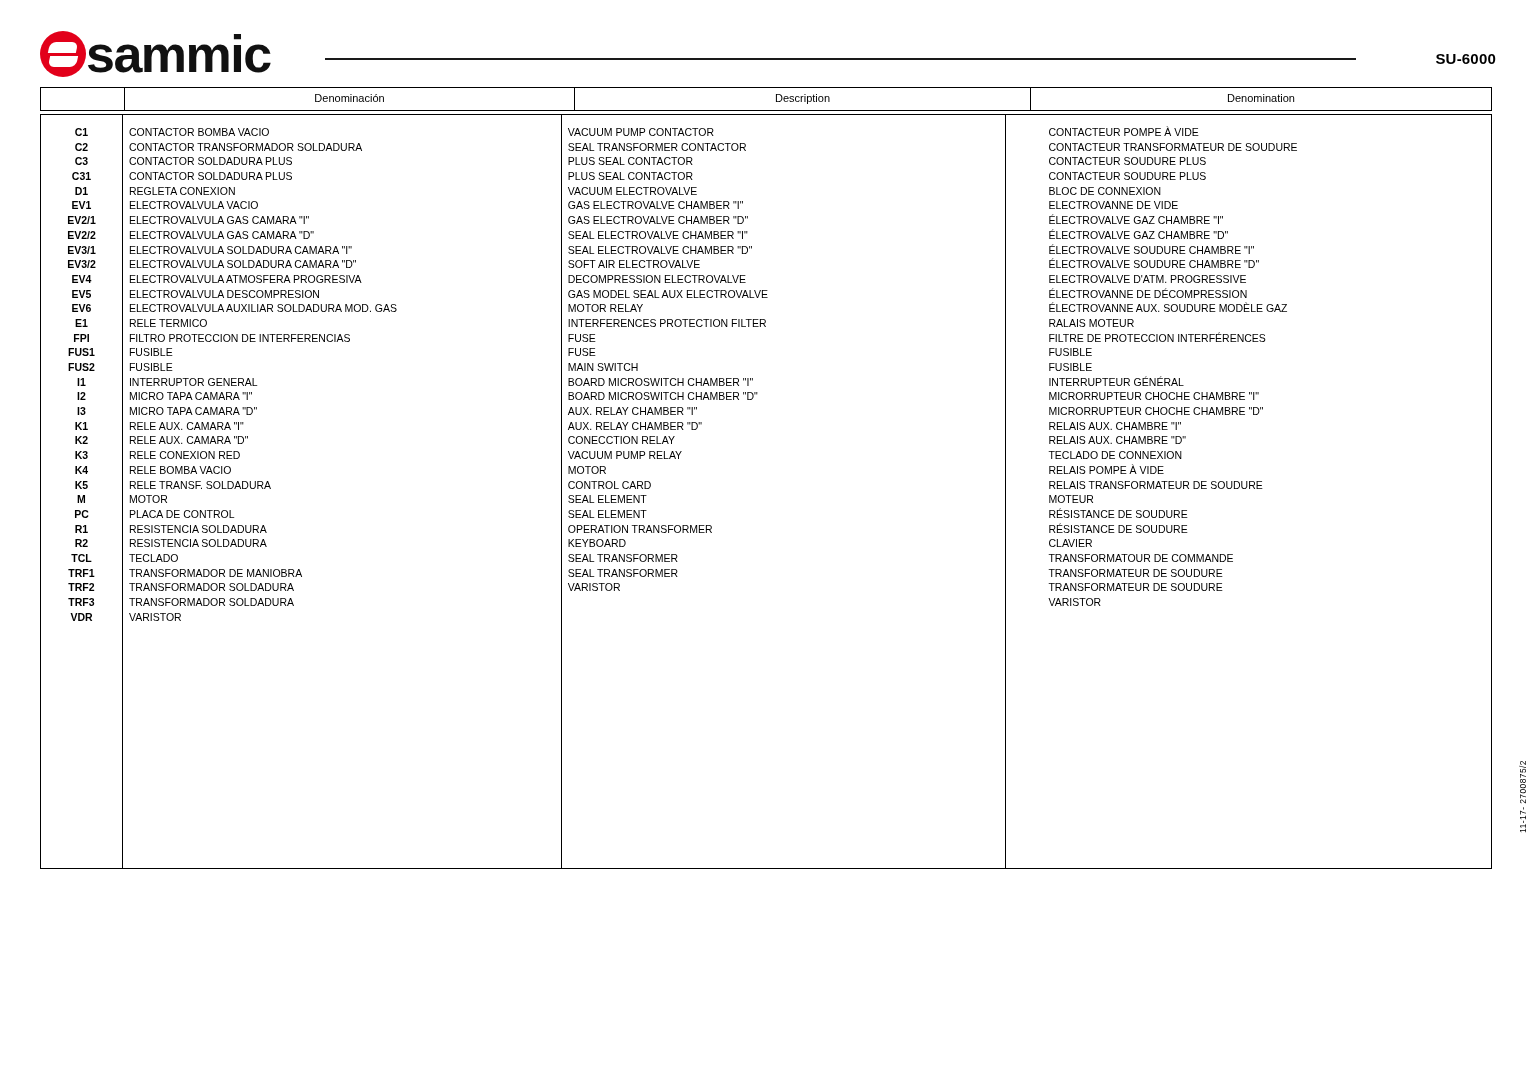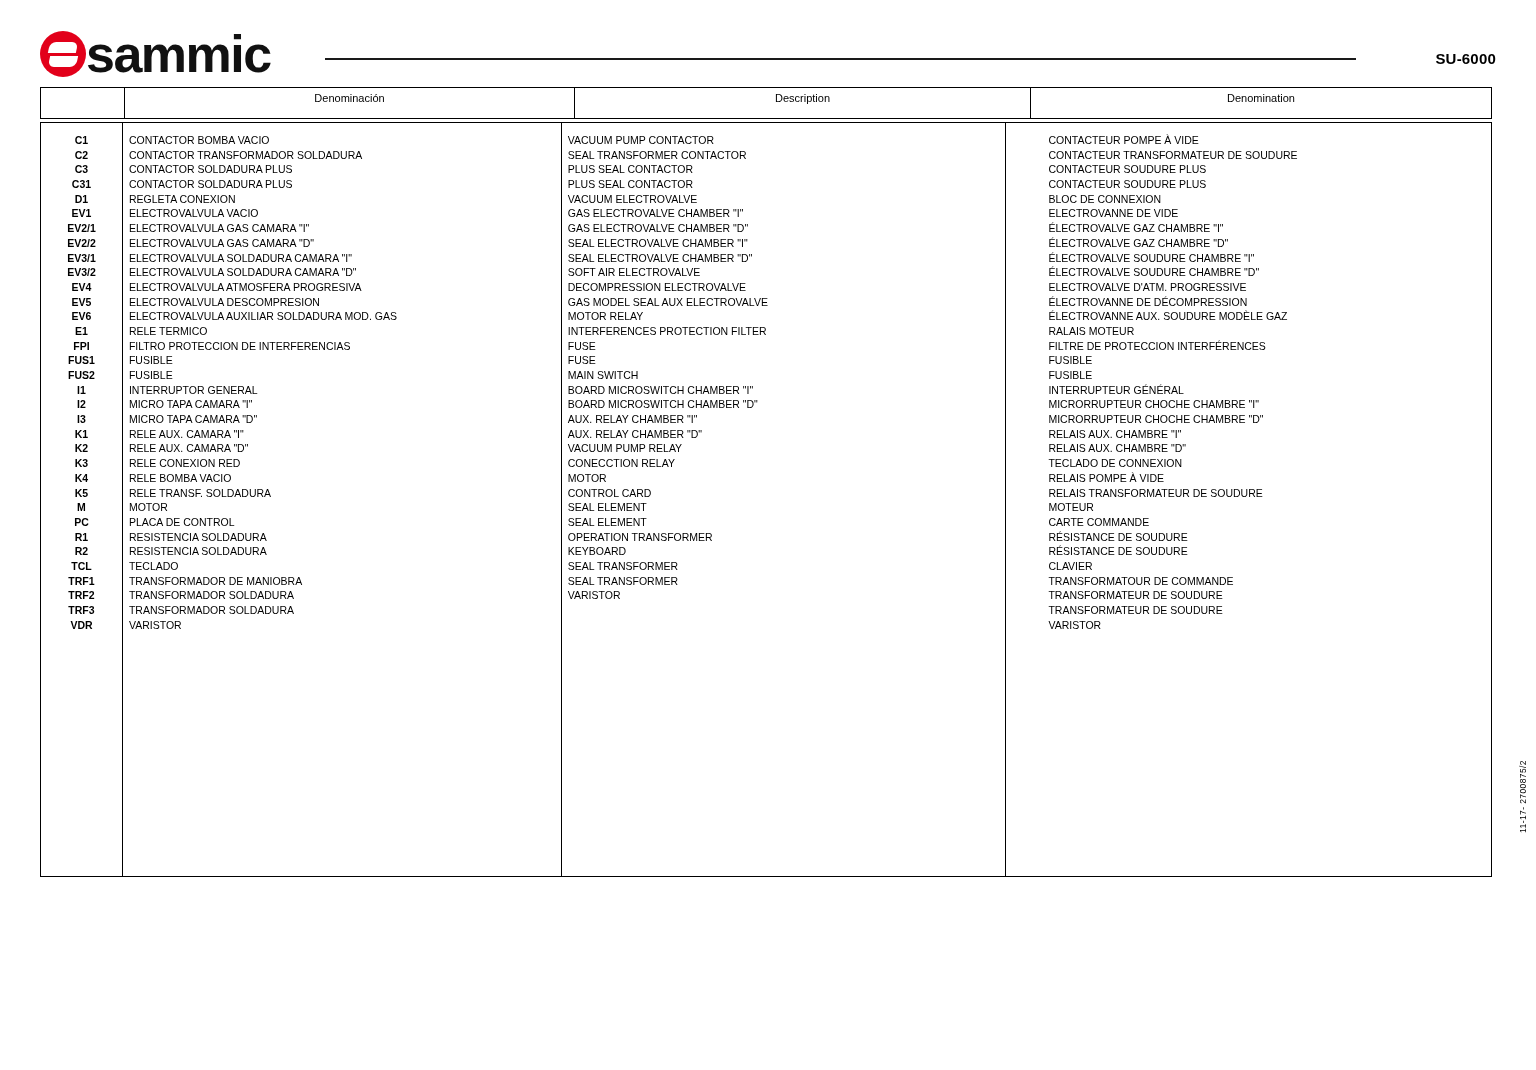--- a/index.html
+++ b/index.html
@@ -96,21 +96,21 @@
   
   .table-outer {
     position: absolute;
     left: 40px;
     top: 87px;
     width: 1452px;
   }
   .head-row {
     display: flex;
     border: 1px solid #000;
-    height: 32px;
+    height: 24px;
     box-sizing: border-box;
   }
   .head-cell {
     font-size: 11px;
     text-align: center;
     line-height: 20px;
     box-sizing: border-box;
     border-right: 1px solid #000;
   }
   .head-cell:last-child { border-right: none; }
@@ -274,22 +274,22 @@
           <div class="cell text-cell">GAS MODEL SEAL AUX ELECTROVALVE</div>
           <div class="cell text-cell">MOTOR RELAY</div>
           <div class="cell text-cell">INTERFERENCES PROTECTION FILTER</div>
           <div class="cell text-cell">FUSE</div>
           <div class="cell text-cell">FUSE</div>
           <div class="cell text-cell">MAIN SWITCH</div>
           <div class="cell text-cell">BOARD MICROSWITCH CHAMBER "I"</div>
           <div class="cell text-cell">BOARD MICROSWITCH CHAMBER "D"</div>
           <div class="cell text-cell">AUX. RELAY CHAMBER "I"</div>
           <div class="cell text-cell">AUX. RELAY CHAMBER "D"</div>
+          <div class="cell text-cell">CONECCTION RELAY</div>
           <div class="cell text-cell">VACUUM PUMP RELAY</div>
-          <div class="cell text-cell">CONECCTION RELAY</div>
           <div class="cell text-cell">MOTOR</div>
           <div class="cell text-cell">CONTROL CARD</div>
           <div class="cell text-cell">SEAL ELEMENT</div>
           <div class="cell text-cell">SEAL ELEMENT</div>
           <div class="cell text-cell">OPERATION TRANSFORMER</div>
           <div class="cell text-cell">KEYBOARD</div>
           <div class="cell text-cell">SEAL TRANSFORMER</div>
           <div class="cell text-cell">SEAL TRANSFORMER</div>
           <div class="cell text-cell">VARISTOR</div>
         </div>
@@ -313,21 +313,20 @@
           <div class="cell text-cell">FUSIBLE</div>
           <div class="cell text-cell">INTERRUPTEUR GÉNÉRAL</div>
           <div class="cell text-cell">MICRORRUPTEUR CHOCHE CHAMBRE "I"</div>
           <div class="cell text-cell">MICRORRUPTEUR CHOCHE CHAMBRE "D"</div>
           <div class="cell text-cell">RELAIS AUX. CHAMBRE "I"</div>
           <div class="cell text-cell">RELAIS AUX. CHAMBRE "D"</div>
           <div class="cell text-cell">TECLADO DE CONNEXION</div>
           <div class="cell text-cell">RELAIS POMPE À VIDE</div>
           <div class="cell text-cell">RELAIS TRANSFORMATEUR DE SOUDURE</div>
           <div class="cell text-cell">MOTEUR</div>
-          <div class="cell text-cell">CARTE COMMANDE</div>
           <div class="cell text-cell">RÉSISTANCE DE SOUDURE</div>
           <div class="cell text-cell">RÉSISTANCE DE SOUDURE</div>
           <div class="cell text-cell">CLAVIER</div>
           <div class="cell text-cell">TRANSFORMATOUR DE COMMANDE</div>
           <div class="cell text-cell">TRANSFORMATEUR DE SOUDURE</div>
           <div class="cell text-cell">TRANSFORMATEUR DE SOUDURE</div>
           <div class="cell text-cell">VARISTOR</div>
         </div>
     </div>
 

